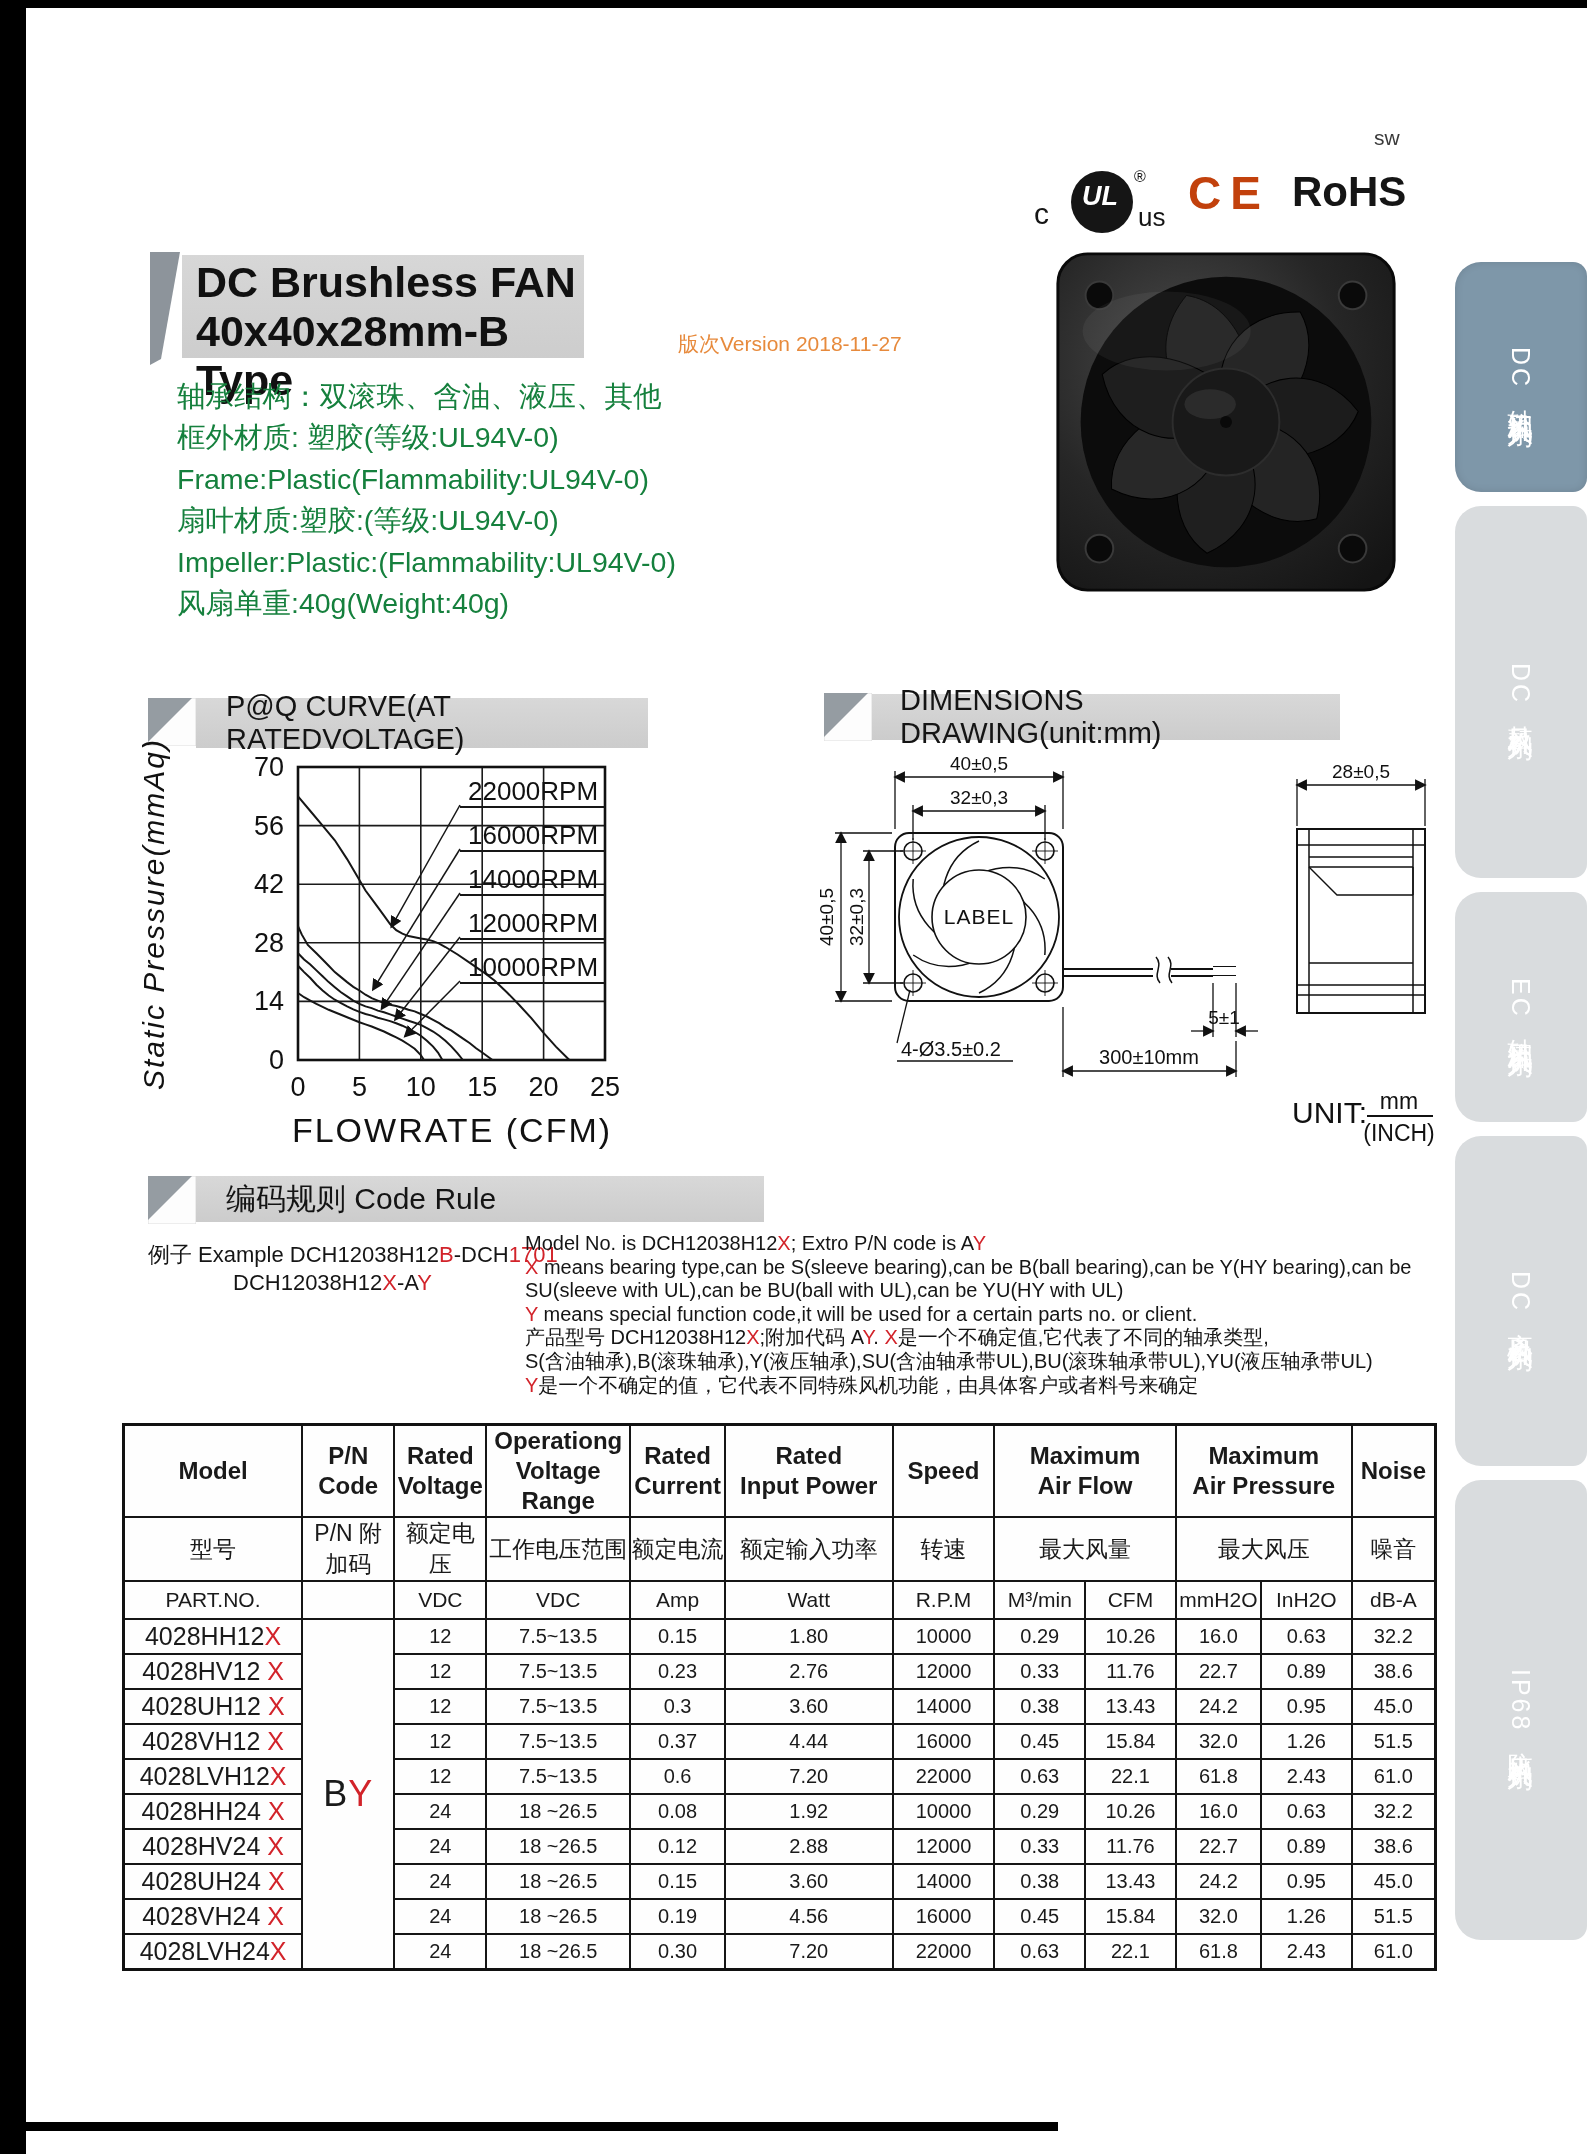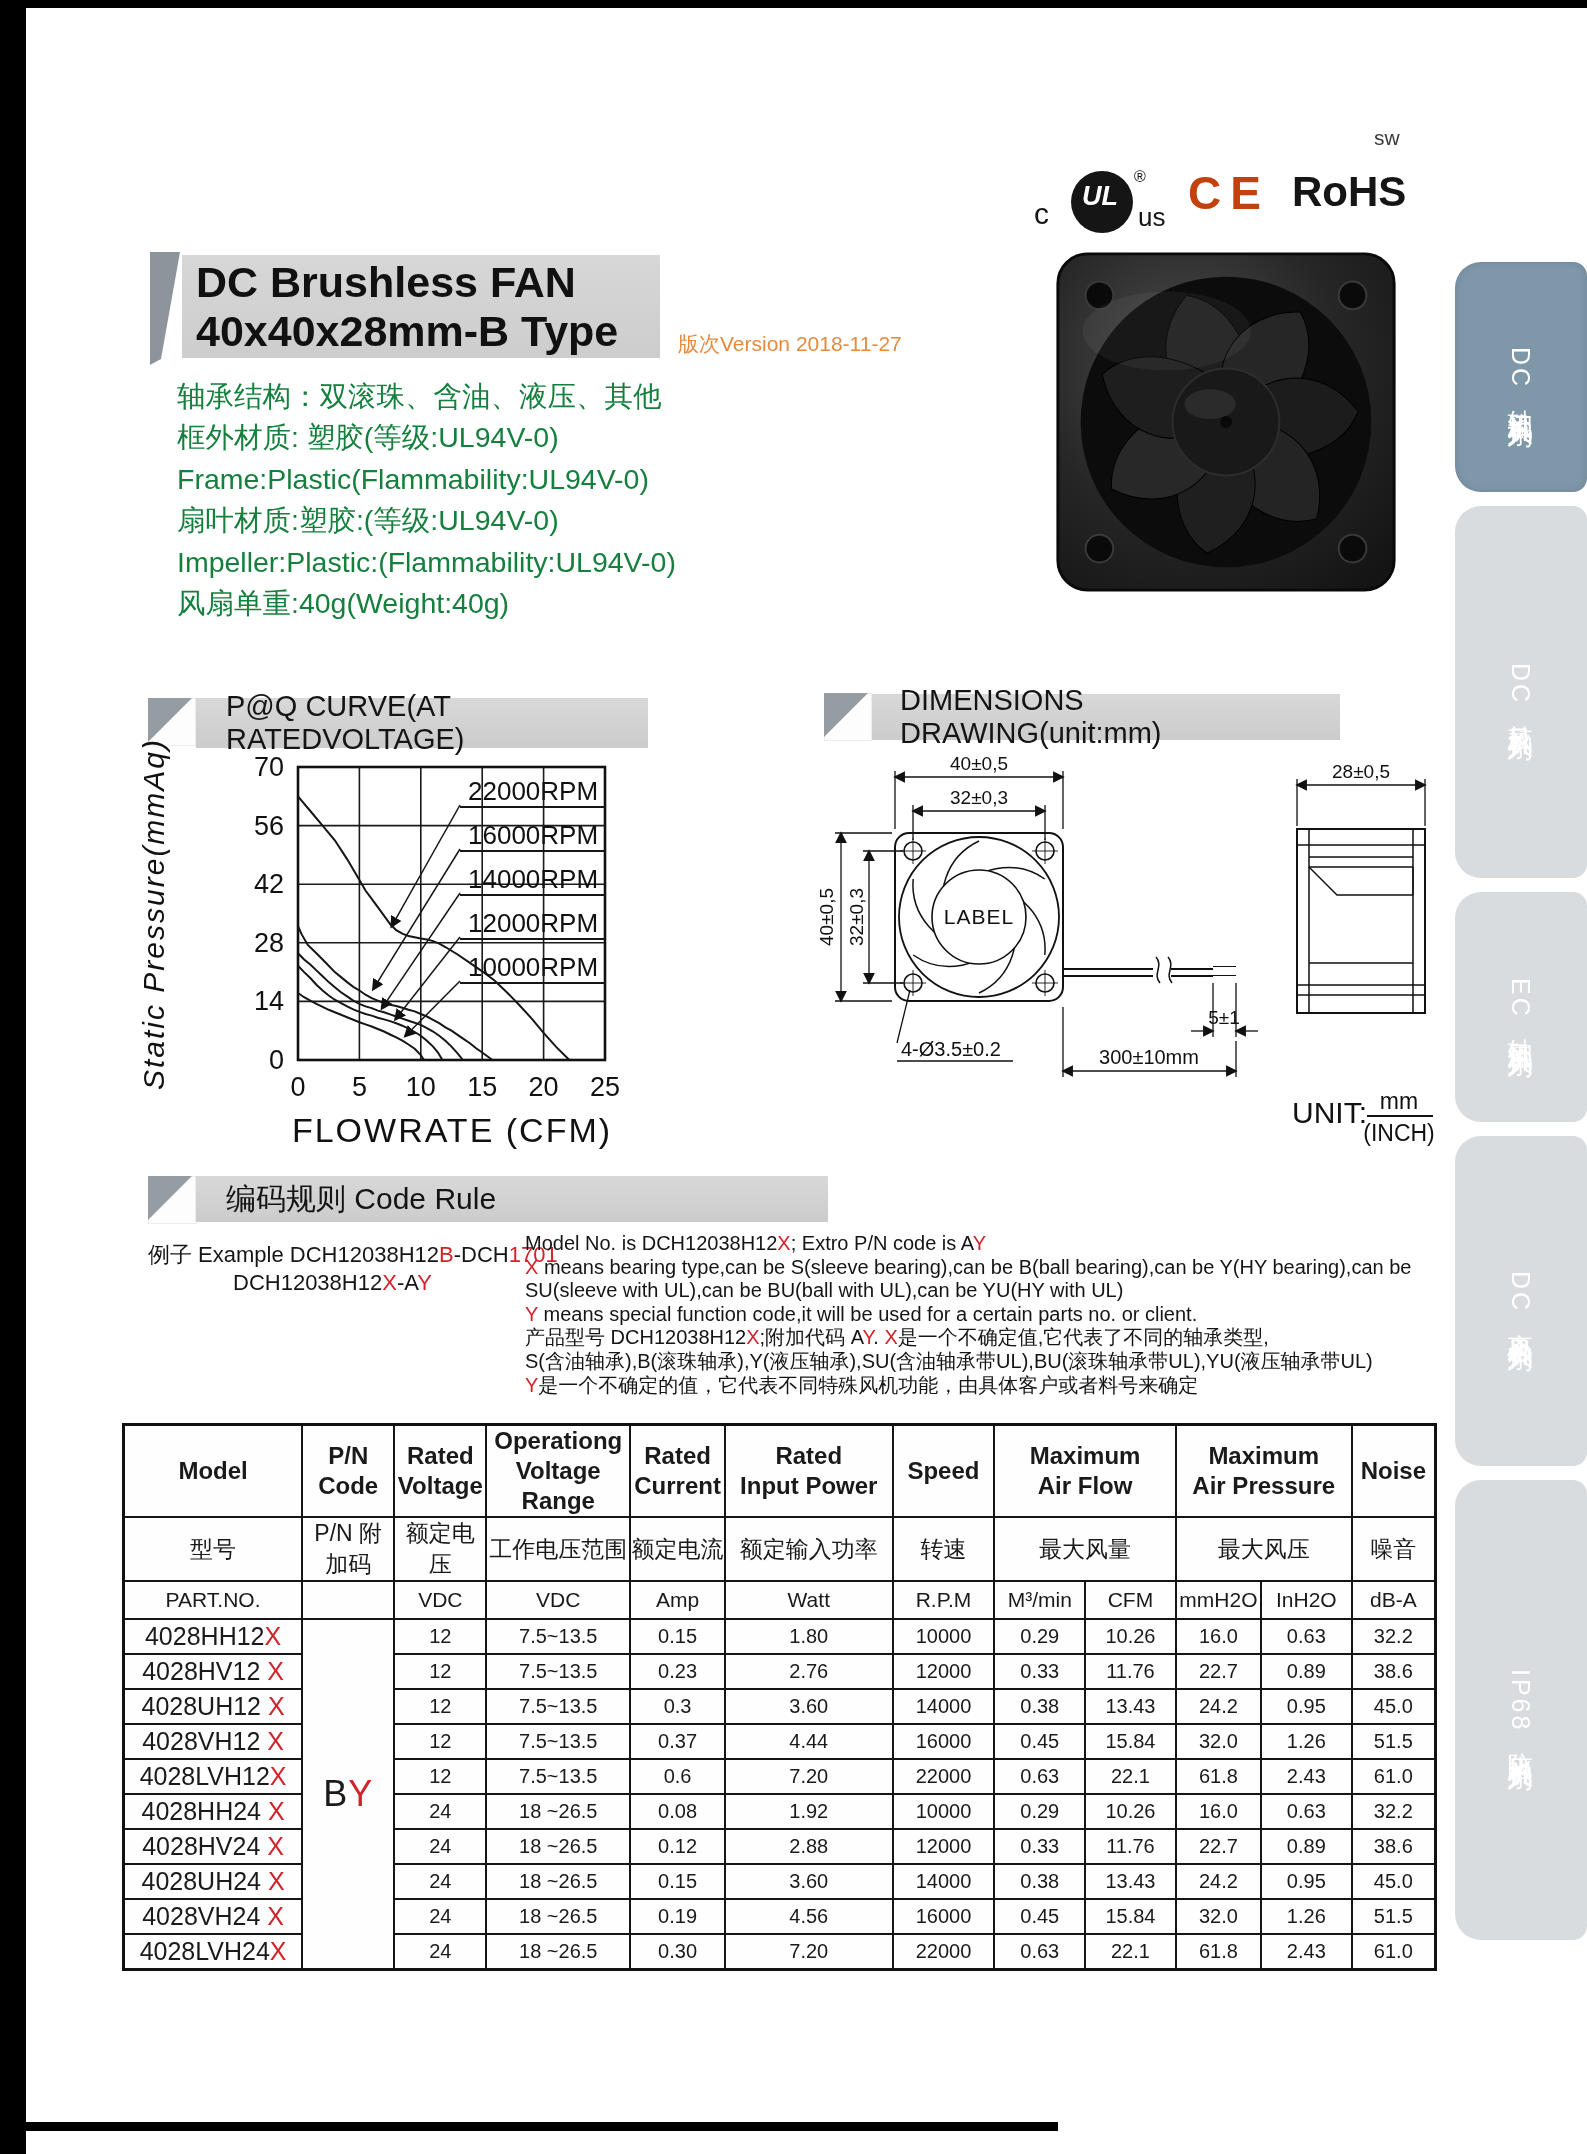--- a/index.html
+++ b/index.html
@@ -15,32 +15,32 @@
   .frame-bottom{left:26px;top:2122px;width:1032px;height:9px;background:#000}
 
   
   .watermark{left:1374px;top:126px;font-size:21px;color:#3a3a3a}
   .certs{left:1030px;top:158px;height:80px}
   .ce-mark{left:1188px;top:166px;font-size:46px;font-weight:bold;letter-spacing:9px;color:#c2410c}
   .rohs-mark{left:1292px;top:168px;font-size:42px;font-weight:bold;color:#151515}
 
   
   .title-flag{left:148px;top:252px}
-  .title-bar{left:182px;top:255px;width:478px;height:103px;background:linear-gradient(180deg,#d7d7d7,#cdcdcd);padding:3px 0 0 14px}
+  .title-bar{left:182px;top:255px;width:402px;height:103px;background:linear-gradient(180deg,#d7d7d7,#cdcdcd);padding:3px 0 0 14px}
   .title-bar div{font-size:43px;font-weight:bold;line-height:49px;color:#111}
   .version{left:678px;top:330px;font-size:21px}
 
   
   .specs{left:177px;top:376px;font-size:28.5px;line-height:41.4px;color:#15803d}
 
   
   .section-bar{position:absolute;background:linear-gradient(180deg,#d8d8d8,#cccccc);display:flex;align-items:center;color:#141414}
   .bar-pq{left:196px;top:698px;width:452px;height:50px;font-size:29px;padding-left:30px}
   .bar-dim{left:872px;top:694px;width:468px;height:46px;font-size:29px;padding-left:28px}
-  .bar-code{left:196px;top:1176px;width:632px;height:46px;font-size:30px;padding-left:30px}
+  .bar-code{left:196px;top:1176px;width:568px;height:46px;font-size:30px;padding-left:30px}
   .flag{position:absolute;width:48px;height:48px}
 
   
   #pq-chart{left:130px;top:680px;width:620px;height:480px}
   #pq-chart text{fill:#111}
   .tick{font-size:27px}
   .rpm{font-size:26px}
   .ylab{font-size:30px;font-style:italic;letter-spacing:2px}
   .xlab{font-size:34px;letter-spacing:2px}
 

